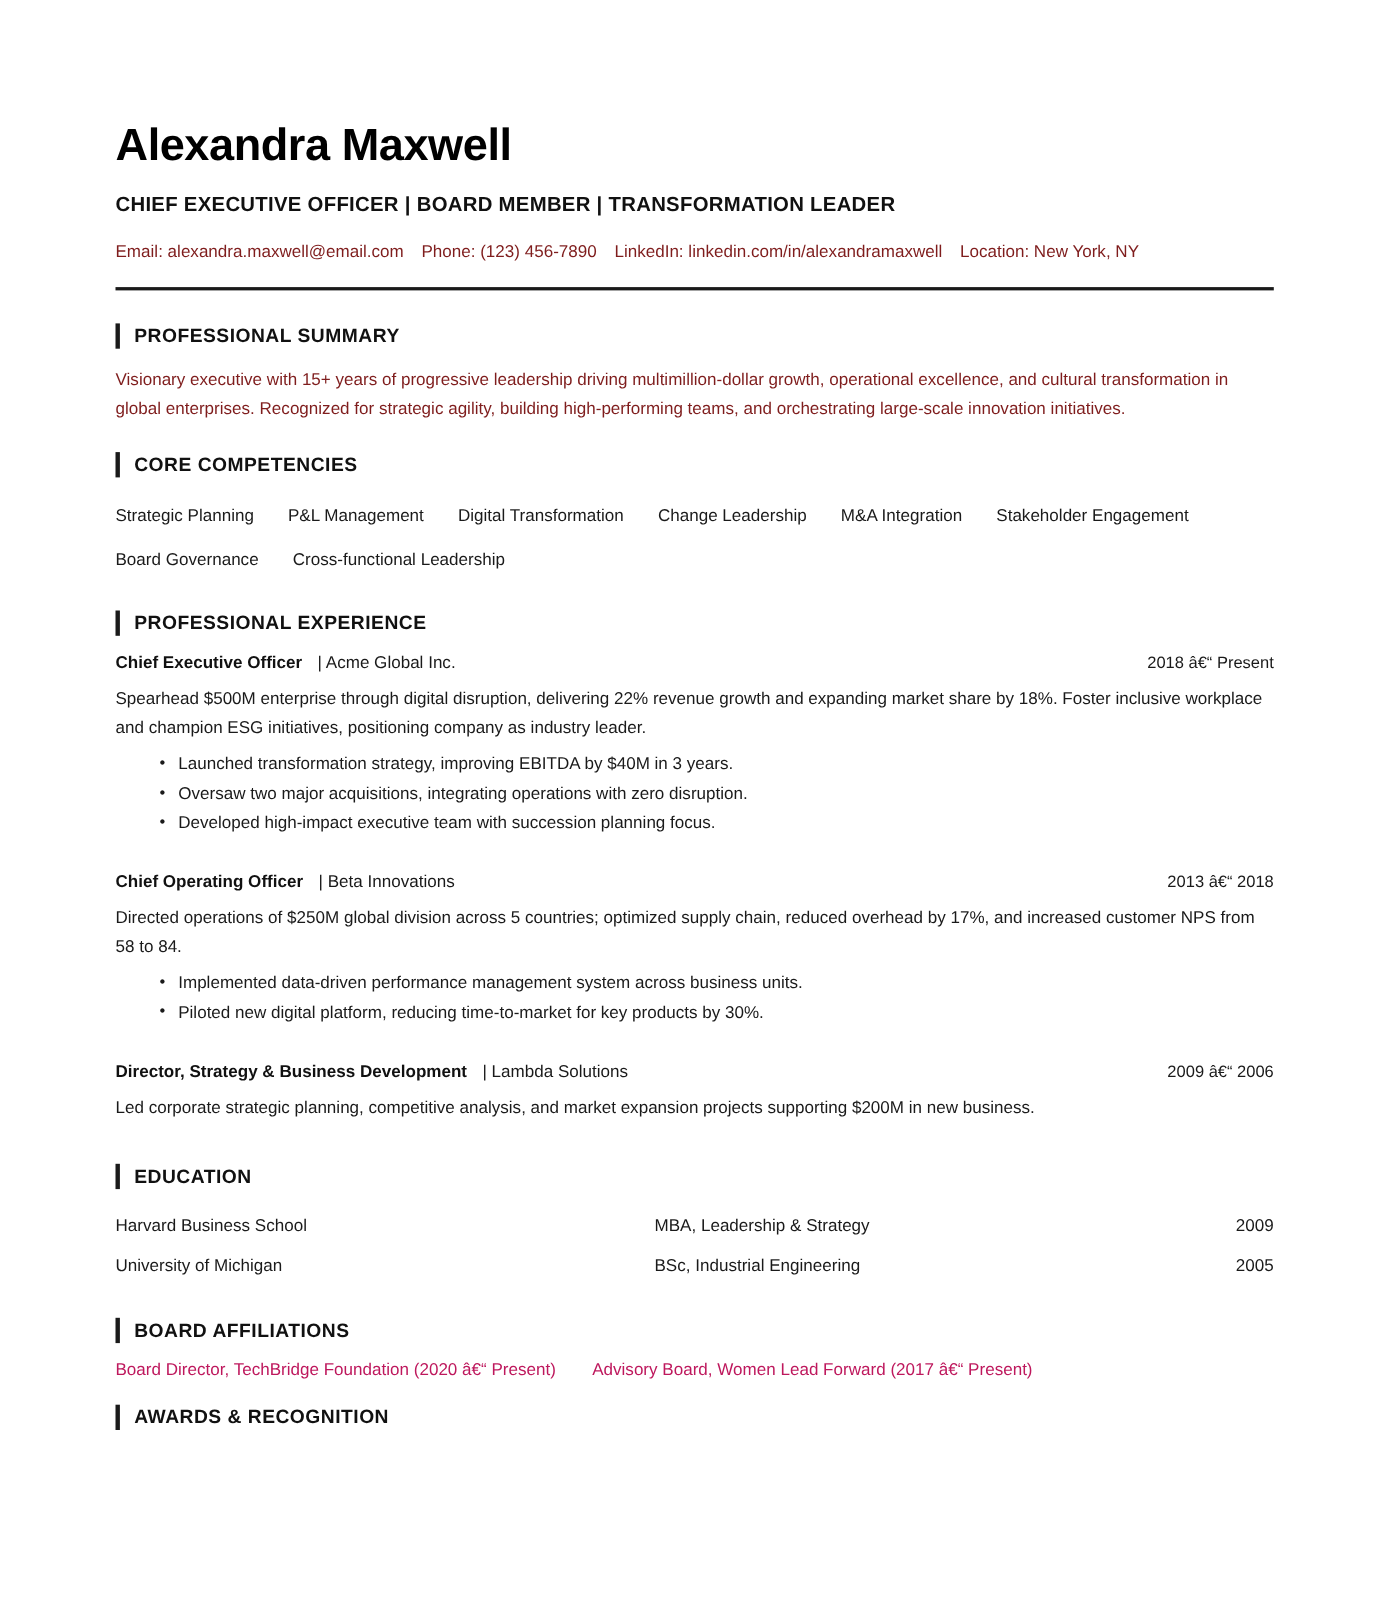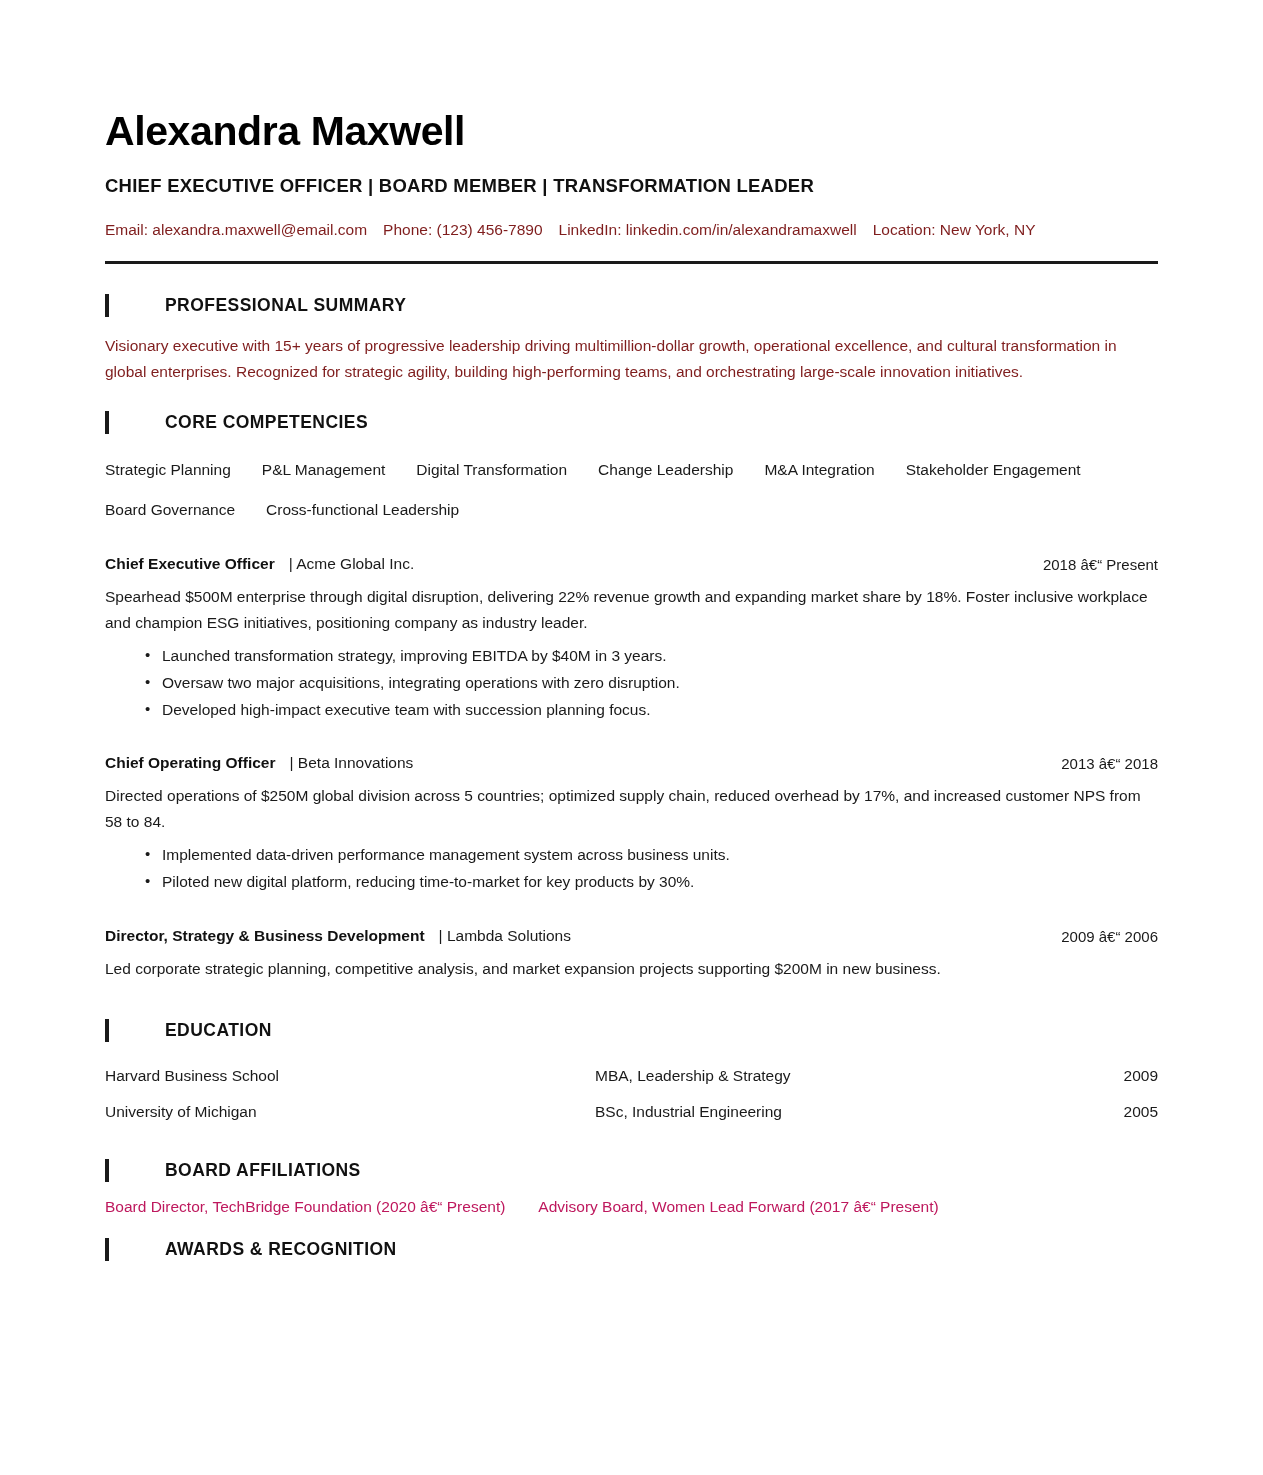--- a/index.html
+++ b/index.html
@@ -65,21 +65,20 @@
   }
 
   
   .section {
     margin-bottom: 4px;
   }
   .section-head {
     display: flex;
     align-items: center;
     margin: 0 0 16px 0;
-    gap: 43px;
   }
   .accent-bar {
     width: 4px;
     height: 23px;
     background: #1a1a1a;
     margin-right: 13px;
     flex: none;
   }
   .section-title {
     font-size: 17.5px;
@@ -113,21 +112,21 @@
     margin-right: 31px;
     white-space: nowrap;
   }
 
   
   .job {
     margin-bottom: 17px;
   }
   .job-head {
     display: flex;
-    align-items: flex-end;
+    align-items: flex-start;
     justify-content: space-between;
     margin-bottom: 11px;
   }
   .job-left {
     font-size: 15.5px;
     color: #1a1a1a;
     white-space: nowrap;
   }
   .job-title {
     font-weight: bold;
@@ -238,20 +237,24 @@
           <span class="comp-item">Stakeholder Engagement</span>
         </div>
         <div class="comp-row">
           <span class="comp-item">Board Governance</span>
           <span class="comp-item">Cross-functional Leadership</span>
         </div>
       </div>
     </div>
 
     <div class="section">
+      <div class="section-head">
+        <span class="accent-bar"></span>
+        <span class="section-title">PROFESSIONAL EXPERIENCE</span>
+      </div>
 
       <div class="job">
         <div class="job-head">
           <div class="job-left">
             <span class="job-title">Chief Executive Officer</span><span class="job-company">| Acme Global Inc.</span>
           </div>
           <div class="job-dates">2018 â€“ Present</div>
         </div>
         <p class="job-desc">Spearhead $500M enterprise through digital disruption, delivering 22% revenue growth and expanding market share by 18%. Foster inclusive workplace and champion ESG initiatives, positioning company as industry leader.</p>
         <ul class="bullets">

